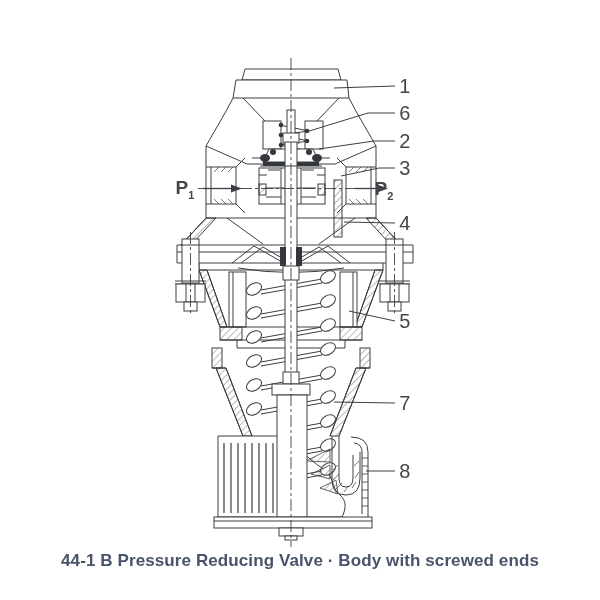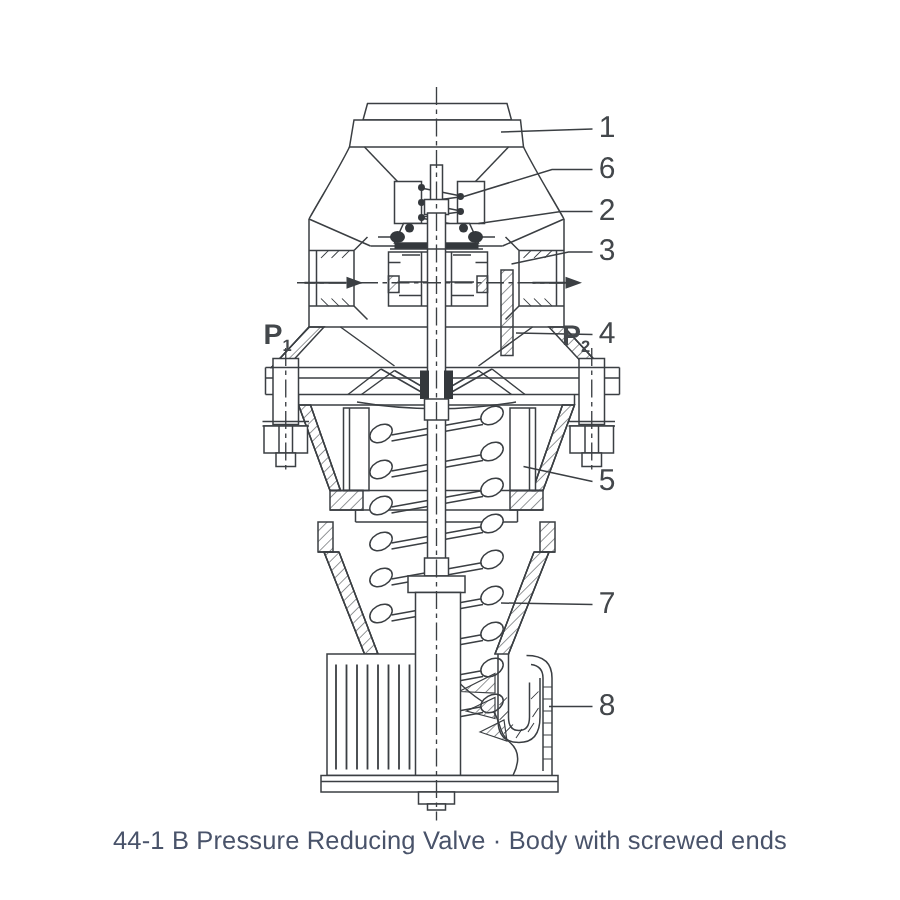--- a/index.html
+++ b/index.html
@@ -2,24 +2,24 @@
 <html><head>
 <meta charset="utf-8">
 <style>
   html,body{margin:0;padding:0;background:#ffffff;}
   .stage{position:relative;width:600px;height:600px;background:#ffffff;overflow:hidden;
          font-family:"Liberation Sans",sans-serif;}
   svg{position:absolute;left:0;top:0;}
   .part-label{position:absolute;transform:translate(-50%,-50%);font-size:20px;
               color:#43474b;letter-spacing:0.5px;}
   .pressure-label{position:absolute;transform:translate(-50%,-50%);font-size:19px;
-              color:#43474b;font-weight:bold;margin-top:36px;}
+              color:#43474b;font-weight:bold;}
   .pressure-label sub{font-size:11px;font-weight:bold;}
   .caption{position:absolute;top:551px;left:0;width:600px;text-align:center;
-           font-size:17px;font-weight:normal;color:#49536a;letter-spacing:0.1px;}
+           font-size:17px;font-weight:bold;color:#49536a;letter-spacing:0.1px;}
 </style>
 </head>
 <body>
 
 <div class="stage">
 
 <svg width="600" height="600" viewBox="0 0 600 600">
   <defs>
     <pattern id="h" width="5" height="5" patternUnits="userSpaceOnUse" patternTransform="rotate(45)">
       <line x1="0" y1="0" x2="0" y2="5" stroke="#4a4e52" stroke-width="0.8"></line>

